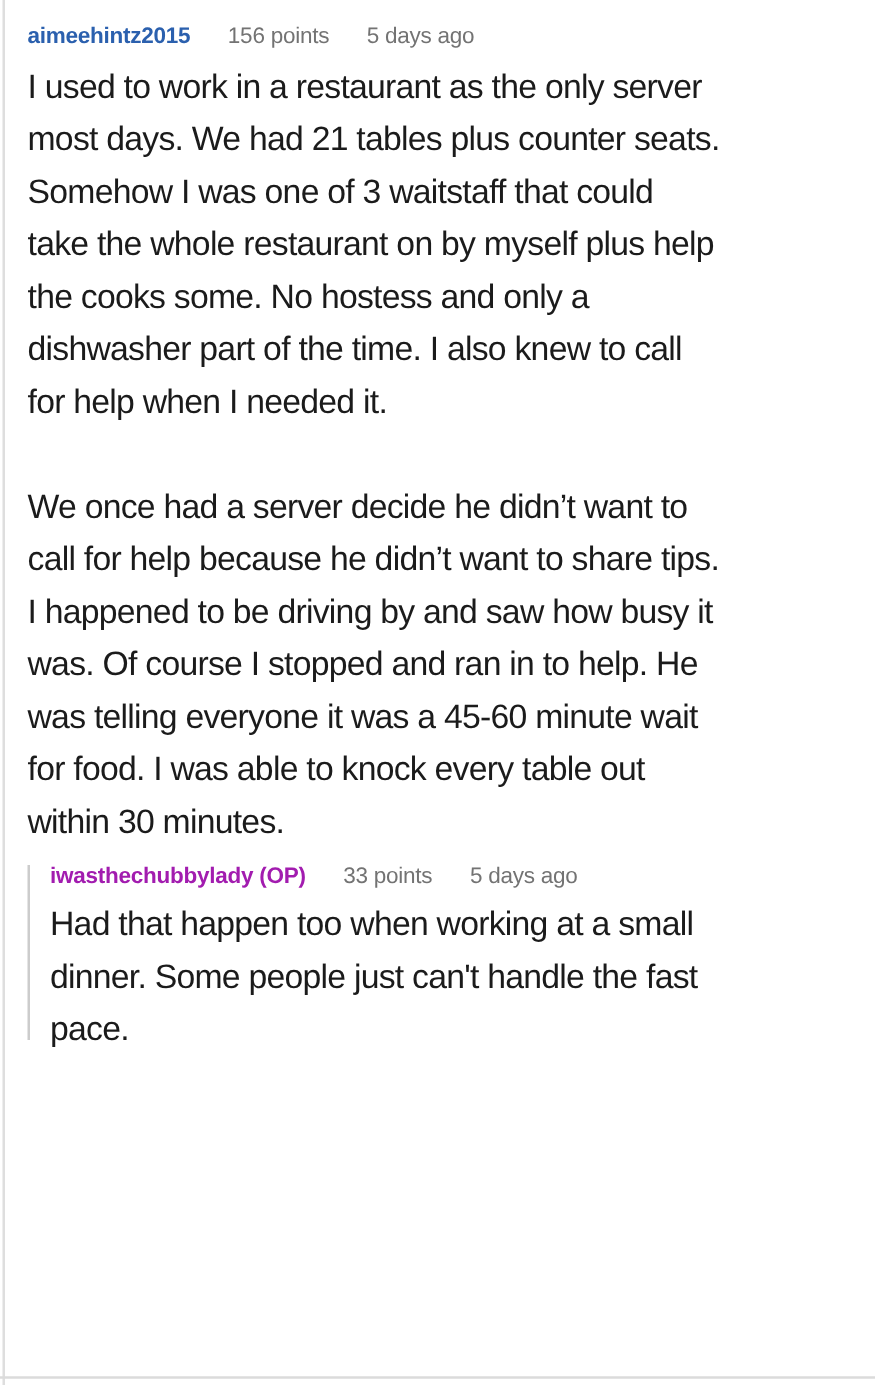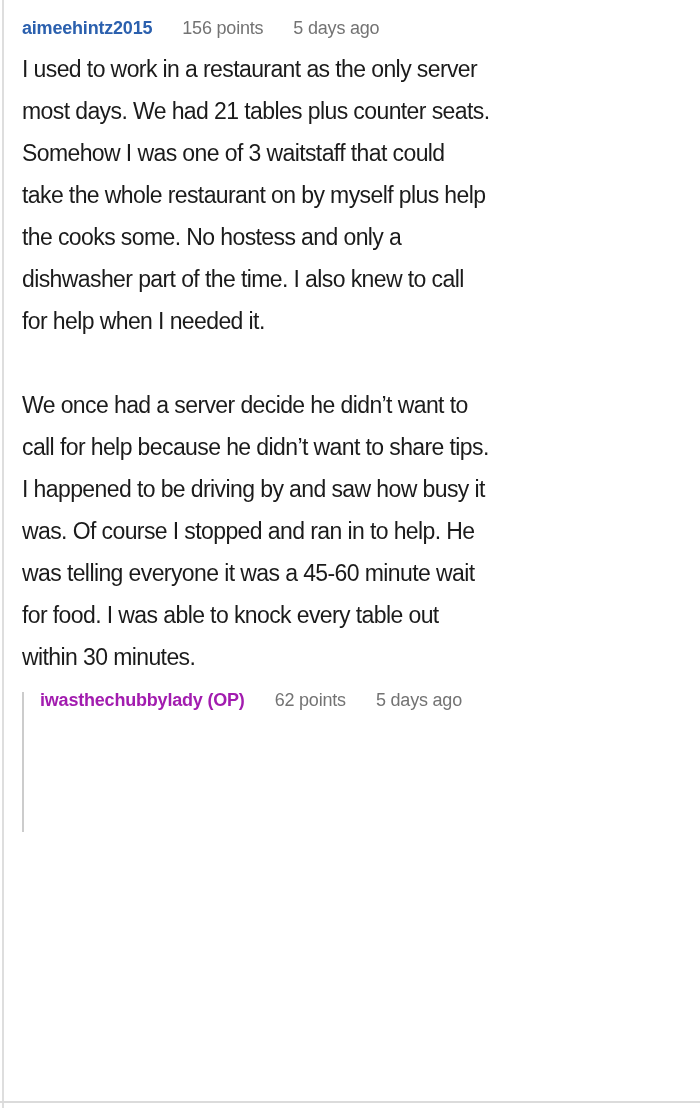--- a/index.html
+++ b/index.html
@@ -42,21 +42,21 @@
   }
   .reply .author-link {
     color: #a21caf;
   }
   .meta {
     color: #737373;
     letter-spacing: -0.2px;
   }
   .comment-body p {
     margin: 0 0 42px 0;
-    font-size: 23px;
+    font-size: 27px;
     line-height: 42px;
     letter-spacing: -0.6px;
     color: #1b1b1b;
     white-space: pre-line;
   }
   .comment-body p:last-child {
     margin-bottom: 0;
   }
   .reply {
     position: relative;
@@ -108,18 +108,23 @@
 was telling everyone it was a 45-60 minute wait
 for food. I was able to knock every table out
 within 30 minutes.</p>
   </div>
 </section>
 
 <section class="reply">
   <div class="reply-thread-line"></div>
   <header class="comment-header">
     <a class="author-link" href="#">iwasthechubbylady (OP)</a>
-    <span class="meta">62 points</span>
+    <span class="meta">33 points</span>
     <span class="meta">5 days ago</span>
   </header>
+  <div class="comment-body">
+    <p>Had that happen too when working at a small
+dinner. Some people just can't handle the fast
+pace.</p>
+  </div>
 </section>
 
 <div class="bottom-separator"></div>
 
 </body></html>

